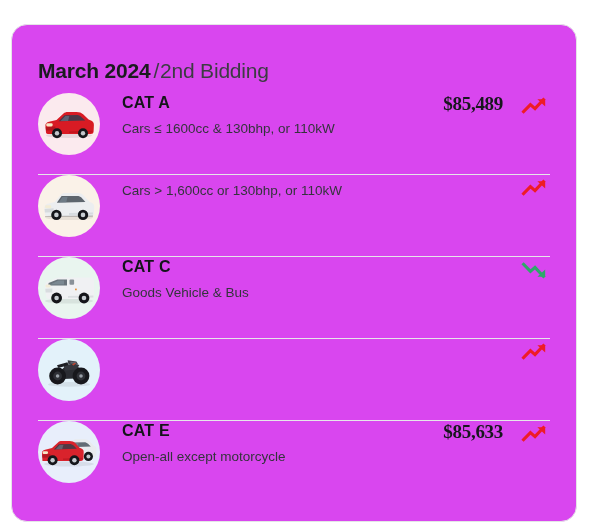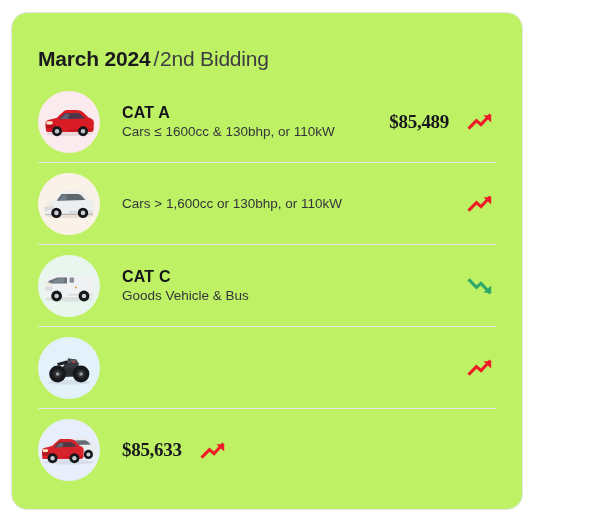--- a/index.html
+++ b/index.html
@@ -12,25 +12,25 @@
     height: 523px;
     background: #ffffff;
     font-family: "Liberation Sans", sans-serif;
     -webkit-font-smoothing: antialiased;
     overflow: hidden;
   }
 
   .card {
     position: absolute;
     left: 11px;
-    top: 12px;
-    width: 512px;
+    top: 24px;
+    width: 566px;
     height: 498px;
     box-sizing: border-box;
-    background: #bef264;
+    background: #d946ef;
     border: 1px solid #e4e5e7;
     border-radius: 16px;
     overflow: hidden;
   }
 
   .card-header {
     padding: 34px 0 0 26px;
     height: 48px;
     box-sizing: border-box;
   }
@@ -55,21 +55,20 @@
     color: #3c3c42;
   }
 
   .rows {
     margin-top: 20px;
     padding: 0 26px;
   }
 
   .row {
     display: flex;
-    align-items: center;
     height: 82px;
     border-bottom: 1px solid #e6e7e9;
     box-sizing: border-box;
   }
   .row:last-child {
     border-bottom: none;
   }
 
   
   .avatar {
@@ -97,20 +96,21 @@
     min-width: 0;
   }
   .cat-name {
     font-size: 16px;
     font-weight: 700;
     color: #14141a;
     letter-spacing: 0.2px;
     line-height: 20px;
   }
   .cat-desc {
+    margin-top: 7px;
     font-size: 13.5px;
     font-weight: 400;
     color: #34343c;
     line-height: 17px;
     white-space: nowrap;
   }
 
   
   .price {
     flex: 0 0 auto;
@@ -297,20 +297,24 @@
               <rect x="1.6" y="15.2" width="5.4" height="2.8" rx="1.2" fill="#f4e8c6"></rect>
               <path d="M22 22.4 L41.8 21.8 L41.6 23.6 L22 24 Z" fill="#a81018" opacity="0.45"></path>
               <circle cx="11.6" cy="24.2" r="5" fill="#16171b"></circle>
               <circle cx="11.6" cy="24.2" r="2.2" fill="#c6cbd0"></circle>
               <circle cx="33.4" cy="24.2" r="5" fill="#16171b"></circle>
               <circle cx="33.4" cy="24.2" r="2.2" fill="#c6cbd0"></circle>
             </g>
           </svg>
         </span>
       </div>
+      <div class="info">
+        <div class="cat-name">CAT E</div>
+        <div class="cat-desc">Open-all except motorcycle</div>
+      </div>
       <div class="price">$85,633</div>
       <div class="trend">
         <svg width="26" height="17" viewBox="0 0 26 17">
           <path d="M1.6 14.6 L8.4 7.6 L13 11.6 L21.4 2.6" fill="none" stroke="#ee1c26" stroke-width="3.1" stroke-linecap="square"></path>
           <path d="M15.4 2.2 L23.2 2.2 L23.2 9.6 Z" fill="#ee1c26"></path>
         </svg>
       </div>
     </div>
 
   </div>

